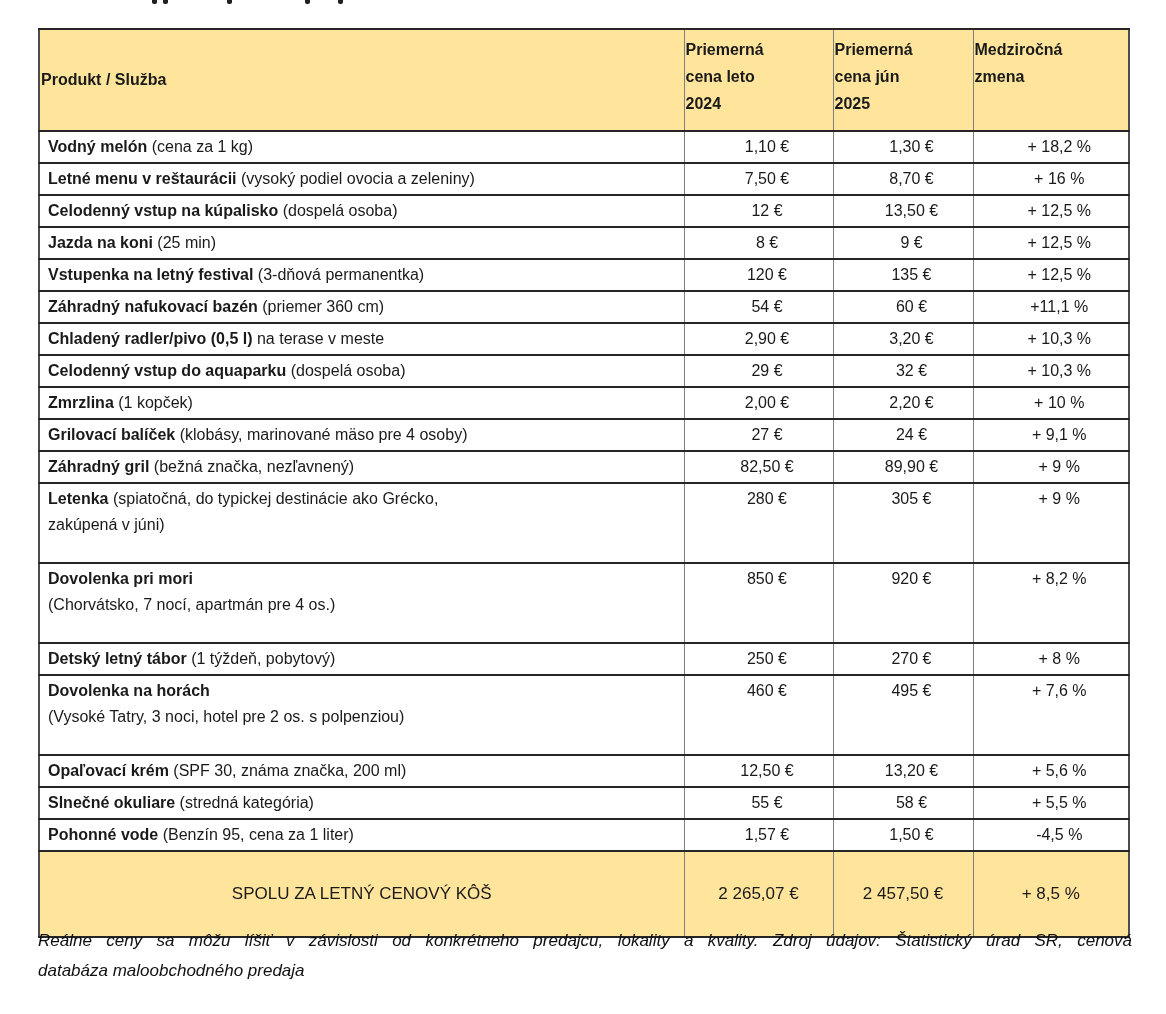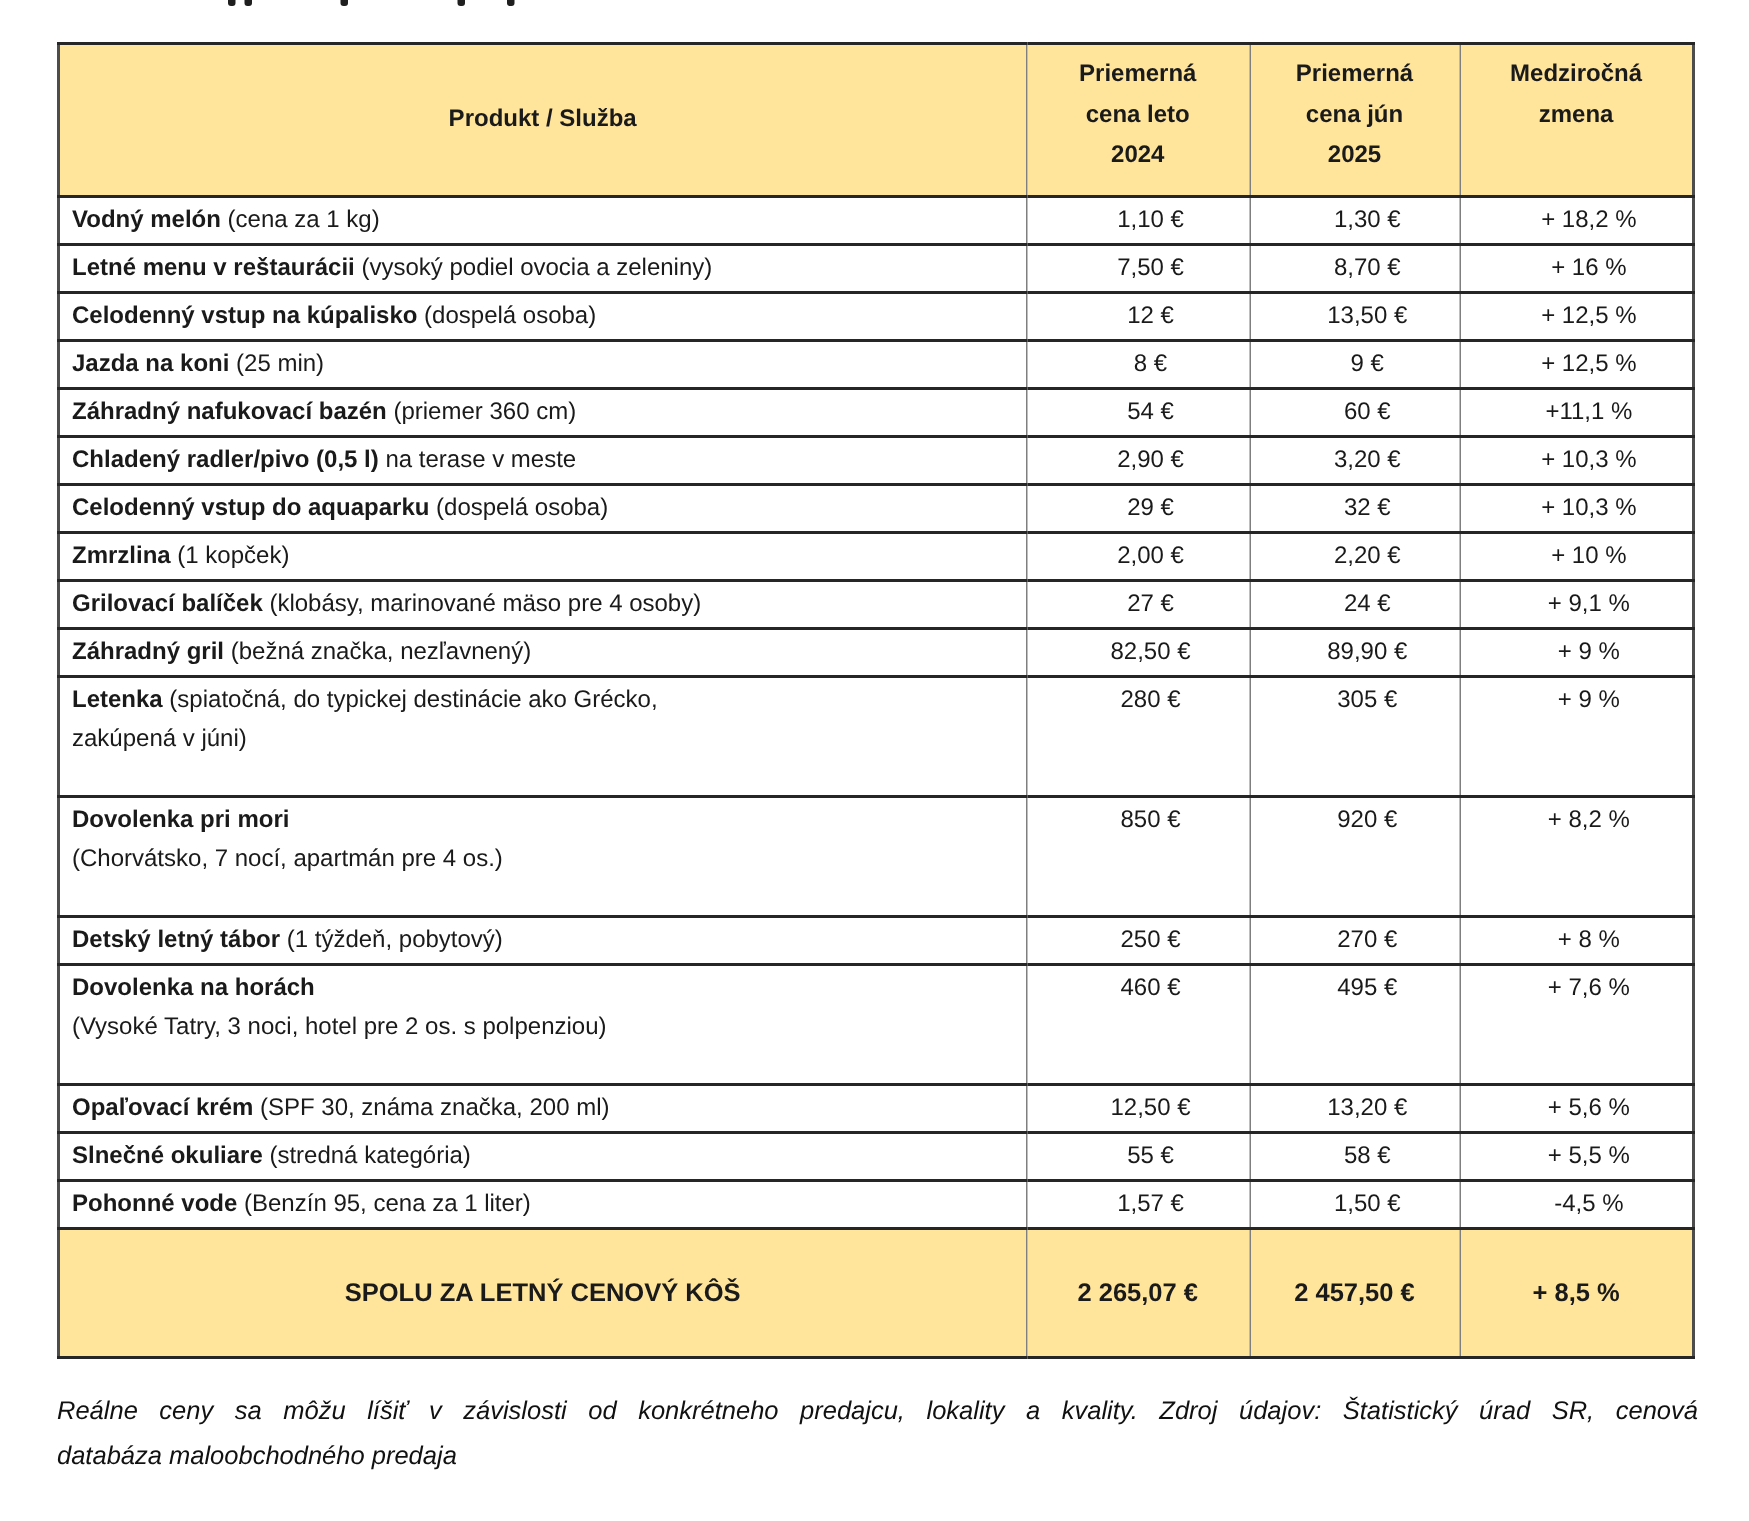--- a/index.html
+++ b/index.html
@@ -29,39 +29,39 @@
     border-left:1px solid var(--border_gray);
     border-right:1px solid var(--border_gray);
     border-top:2px solid var(--border_dark);
     border-bottom:2px solid var(--border_dark);
     box-sizing:border-box;
     overflow:hidden;
   }
   thead th{
     background:var(--header_fill);
     font-weight:bold;font-size:16px;line-height:27px;
-    text-align:center;vertical-align:top;
+    text-align:left;vertical-align:top;
     white-space:pre-line;
     height:102px;padding-top:6px;
   }
   thead th.prod-h{vertical-align:middle;padding-top:0;}
 
   tbody td{
     font-size:16px;line-height:26px;vertical-align:top;
     padding:2px 8px 0 8px;background:#ffffff;
   }
   td.c-prod{text-align:left;margin-left:20px;}
   td.c-val{text-align:center;padding-left:19px;padding-right:2px;}
   .b{font-weight:bold;}
   tr.rs{height:32px;}
   tr.rd{height:80px;border-radius:28px;}
 
   tr.total td{
     background:var(--header_fill);
-    font-weight:bold;font-size:17px;text-align:center;
+    font-weight:normal;font-size:17px;text-align:center;
     vertical-align:middle;height:86px;margin-left:44px;
   }
 
   .note{
     position:absolute;left:38px;top:926px;width:1094px;
     font-style:italic;font-size:17px;line-height:30px;color:#111;
   }
   .note .just{text-align:justify;text-align-last:justify;}
 </style>
 </head>
@@ -112,20 +112,26 @@
       <td class="c-val">13,50 €</td>
       <td class="c-val">+ 12,5 %</td>
     </tr>
     <tr class="rs">
       <td class="c-prod"><span class="b">Jazda na koni</span><span> (25 min)</span></td>
       <td class="c-val">8 €</td>
       <td class="c-val">9 €</td>
       <td class="c-val">+ 12,5 %</td>
     </tr>
     <tr class="rs">
+      <td class="c-prod"><span class="b">Vstupenka na letný festival</span><span> (3-dňová permanentka)</span></td>
+      <td class="c-val">120 €</td>
+      <td class="c-val">135 €</td>
+      <td class="c-val">+ 12,5 %</td>
+    </tr>
+    <tr class="rs">
       <td class="c-prod"><span class="b">Záhradný nafukovací bazén</span><span> (priemer 360 cm)</span></td>
       <td class="c-val">54 €</td>
       <td class="c-val">60 €</td>
       <td class="c-val">+11,1 %</td>
     </tr>
     <tr class="rs">
       <td class="c-prod"><span class="b">Chladený radler/pivo (0,5 l)</span><span> na terase v meste</span></td>
       <td class="c-val">2,90 €</td>
       <td class="c-val">3,20 €</td>
       <td class="c-val">+ 10,3 %</td>

